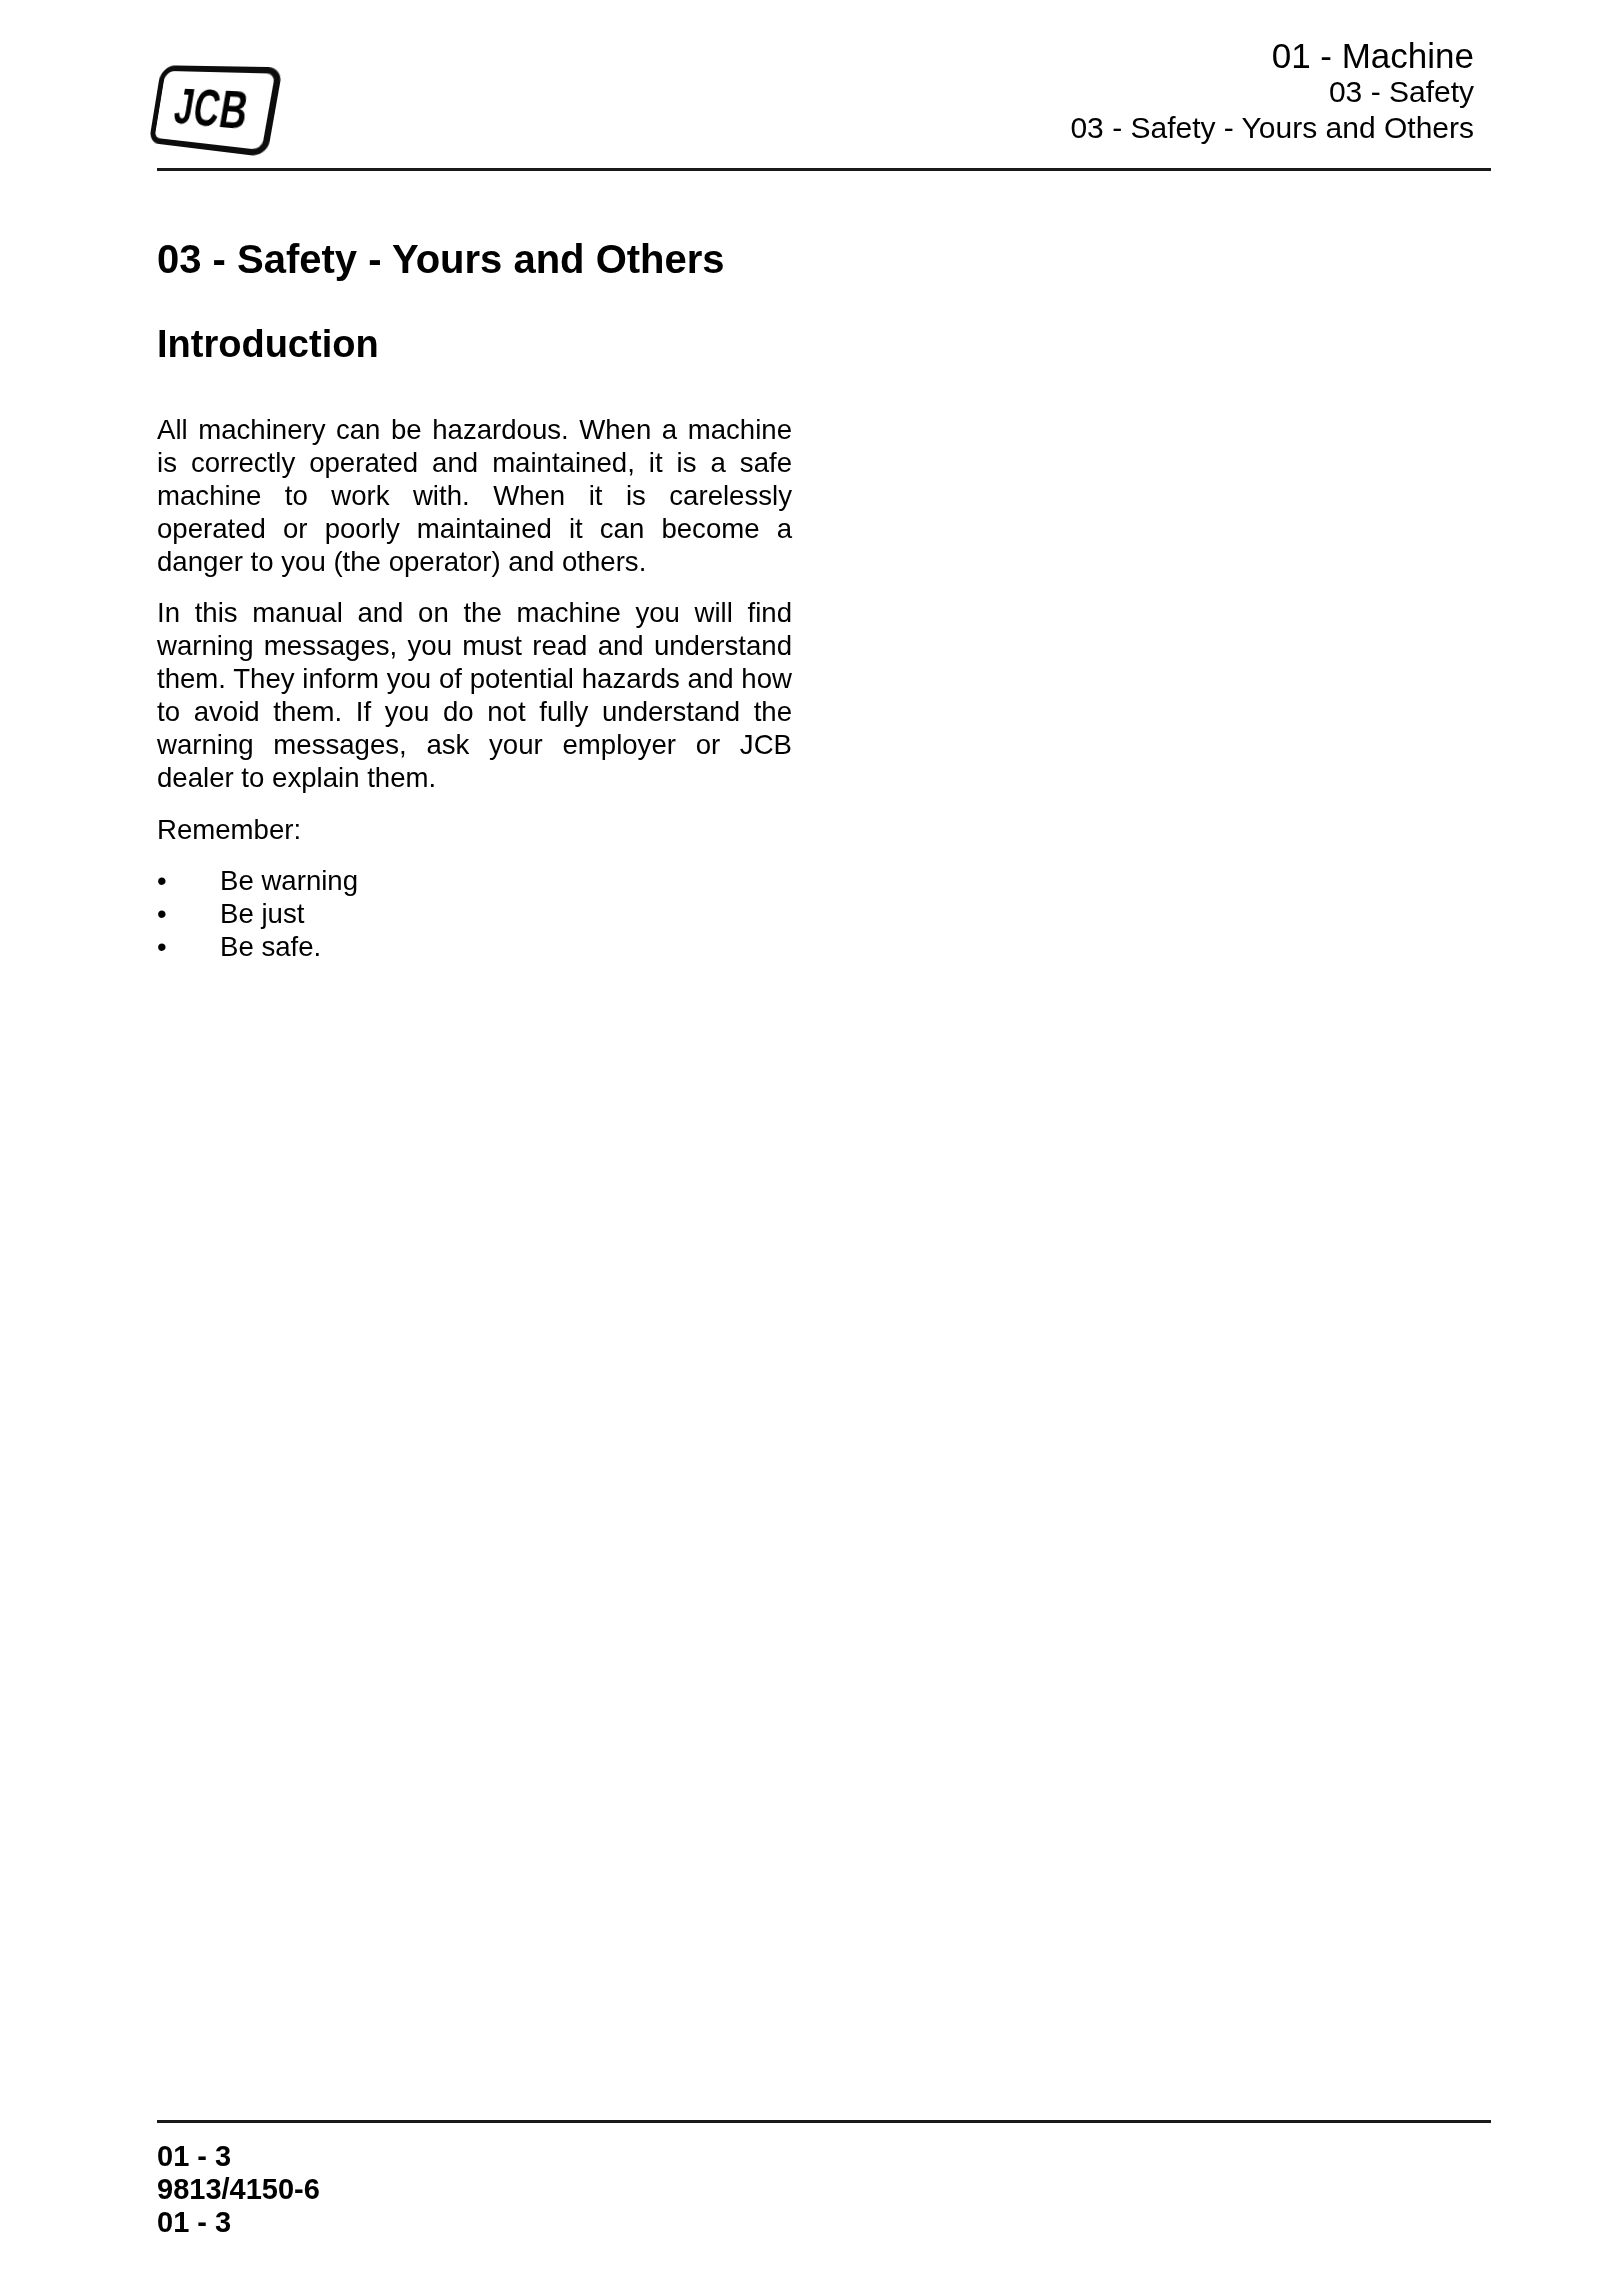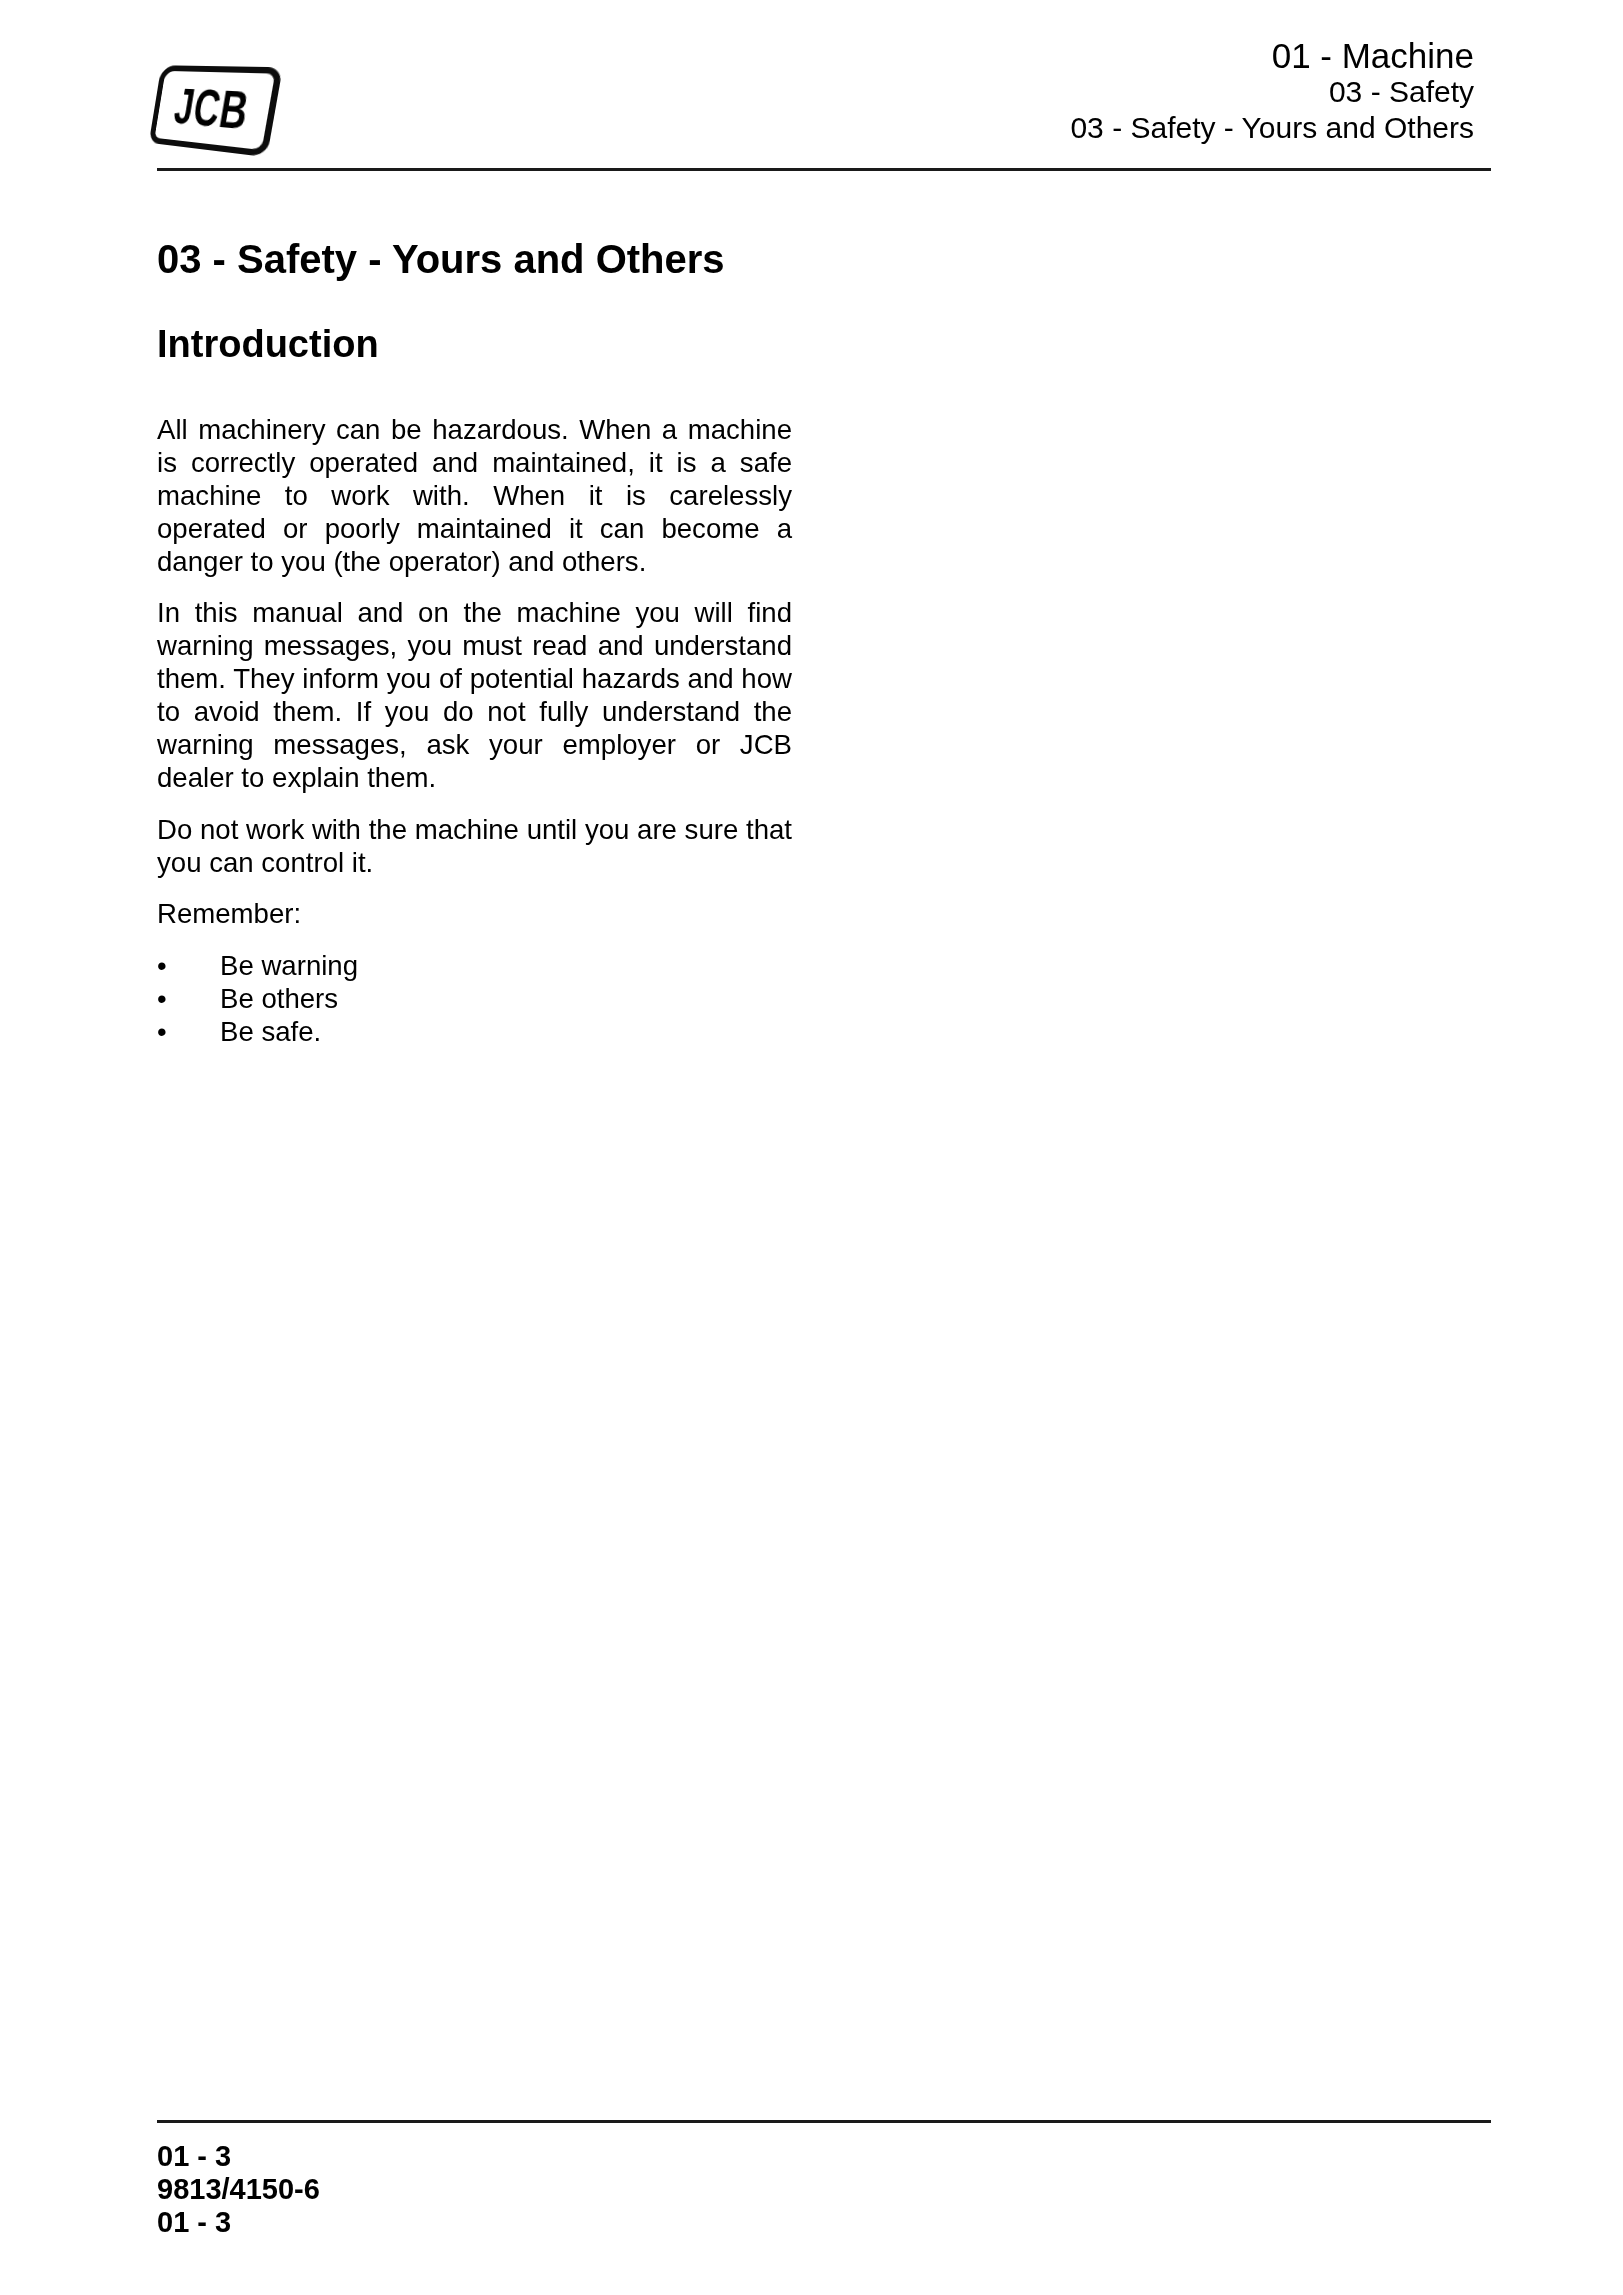--- a/index.html
+++ b/index.html
@@ -96,31 +96,30 @@
   </div>
 
   <div class="rule rule-header"></div>
 
   <div class="content">
     <h1>03 - Safety - Yours and Others</h1>
     <h2>Introduction</h2>
 
     <p>All machinery can be hazardous. When a machine is correctly operated and maintained, it is a safe machine to work with. When it is carelessly operated or poorly maintained it can become a danger to you (the operator) and others.</p>
     <p>In this manual and on the machine you will find warning messages, you must read and understand them. They inform you of potential hazards and how to avoid them. If you do not fully understand the warning messages, ask your employer or JCB dealer to explain them.</p>
-    <p>Do not work with the machine until you are sure that you can control it.</p>
     <p>Remember:</p>
 
     <div class="bullet-list">
       <div class="bullet-item">
         <span class="bullet-glyph">•</span>
         <span class="bullet-label">Be warning</span>
       </div>
       <div class="bullet-item">
         <span class="bullet-glyph">•</span>
-        <span class="bullet-label">Be others</span>
+        <span class="bullet-label">Be just</span>
       </div>
       <div class="bullet-item">
         <span class="bullet-glyph">•</span>
         <span class="bullet-label">Be safe.</span>
       </div>
     </div>
   </div>
 
   <div class="rule rule-footer"></div>
   <div class="footer">

